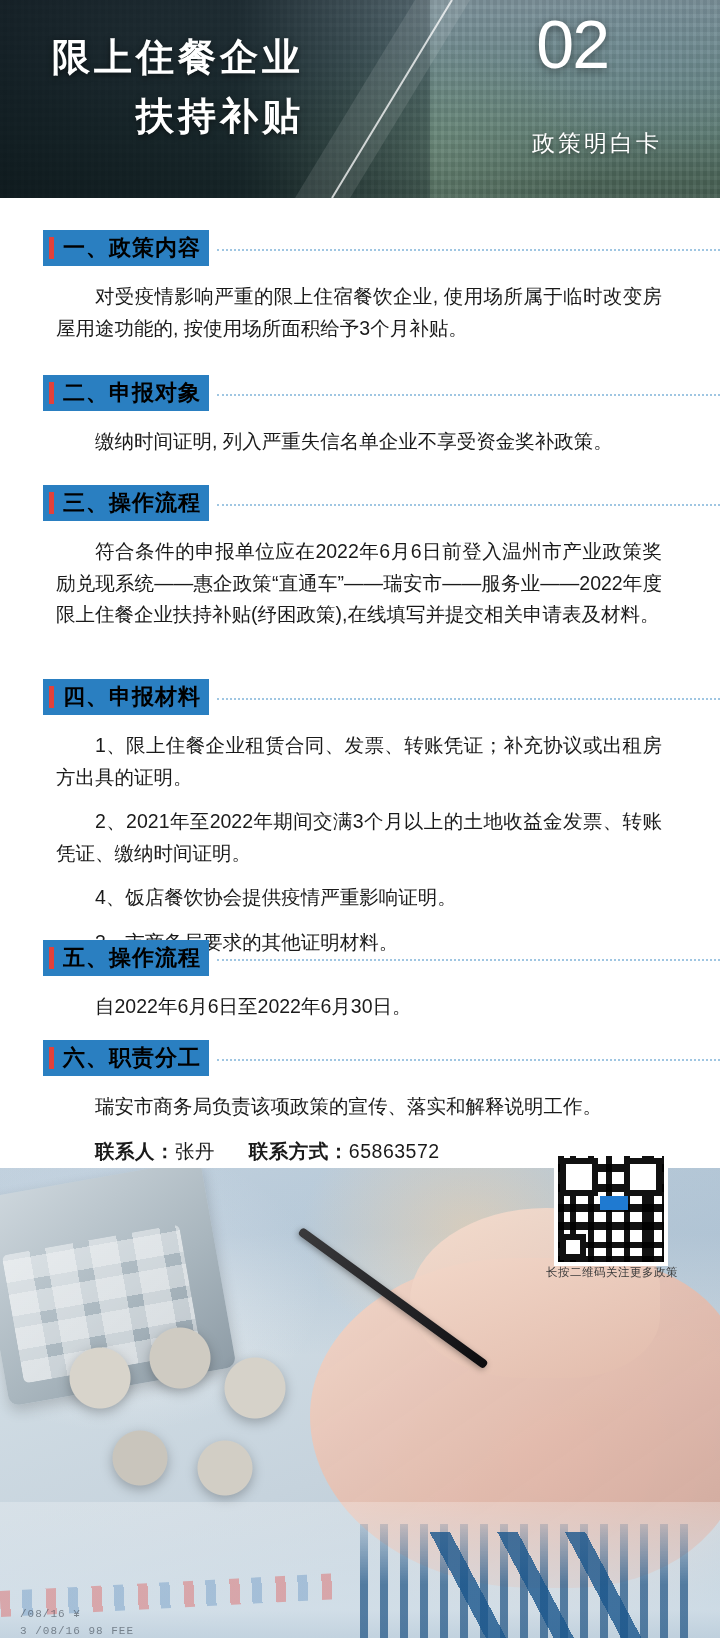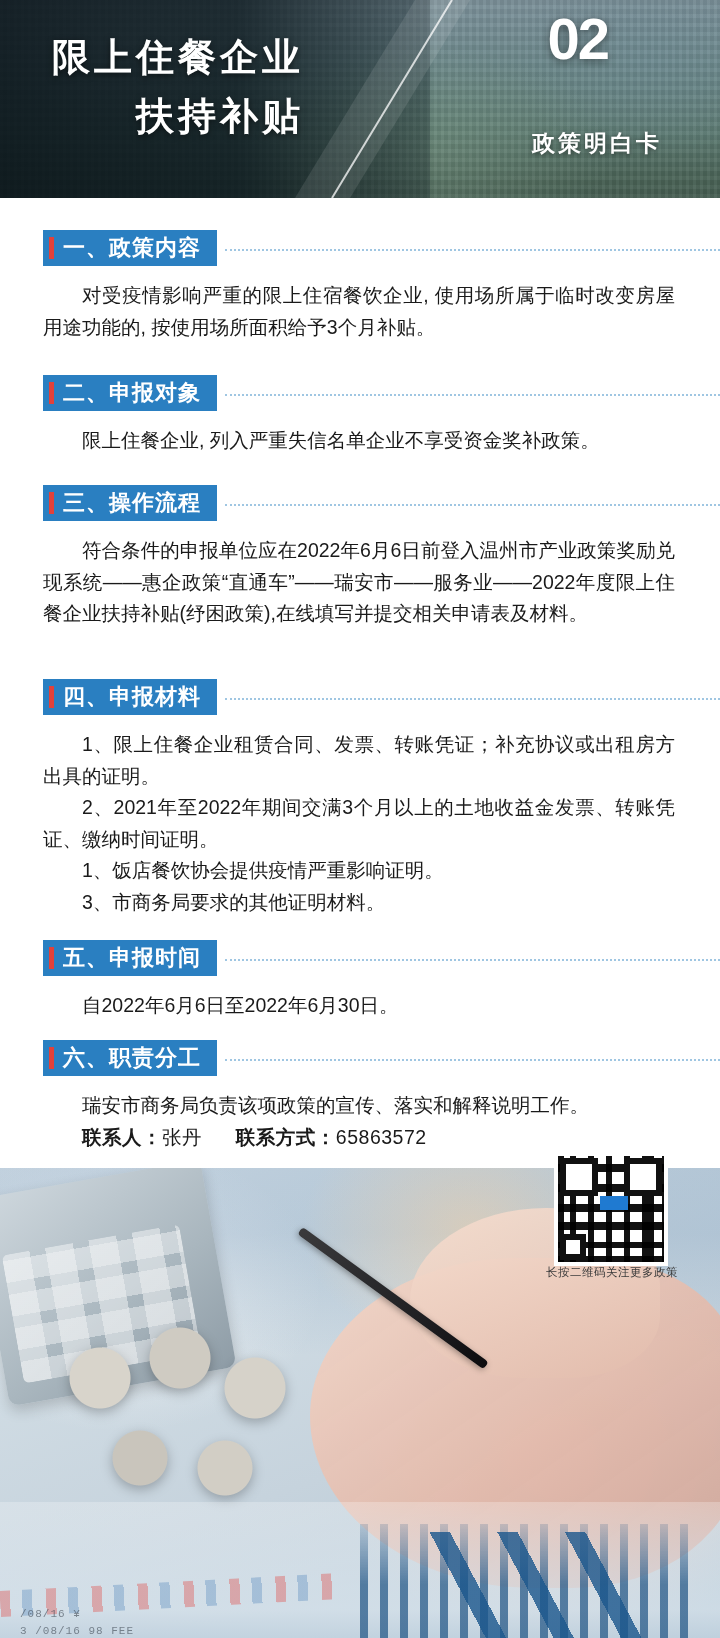--- a/index.html
+++ b/index.html
@@ -79,32 +79,32 @@
     letter-spacing: 4px;
     line-height: 1.55;
     text-shadow: 0 2px 6px rgba(0,0,0,.55);
     font-family: "Liberation Sans", "DejaVu Sans", sans-serif;
   }
   .header-title .line2 { display: block; text-align: right; }
   .header-number {
     position: absolute;
     right: 112px; top: 10px;
     color: #ffffff;
-    font-size: 58px;
-    font-weight: bold;
+    font-size: 68px;
+    font-weight: normal;
     letter-spacing: -2px;
     line-height: 1;
     text-shadow: 0 2px 8px rgba(0,0,0,.45);
   }
   .header-sub {
     position: absolute;
     right: 58px; top: 128px;
     color: #ffffff;
     font-size: 23px;
-    font-weight: bold;
+    font-weight: normal;
     letter-spacing: 3px;
     text-shadow: 0 1px 5px rgba(0,0,0,.5);
   }
   .header-divider {
     position: absolute;
     left: 0; top: 0;
     width: 720px; height: 198px;
     pointer-events: none;
   }
 
@@ -123,25 +123,25 @@
   .sec-head {
     position: relative;
     height: 40px;
     margin-left: 43px;
     display: flex;
     align-items: center;
   }
   .sec-tag {
     position: relative;
     background: #2a7fc1;
-    color: #ffffff;
+    color: #000000;
     font-size: 22px;
     font-weight: bold;
     letter-spacing: 1px;
-    padding: 7px 16px 7px 20px;
+    padding: 7px 8px 7px 20px;
     line-height: 1;
     display: inline-block;
     z-index: 2;
   }
   .sec-tag::before {
     content: "";
     position: absolute;
     left: 6px; top: 7px;
     width: 5px; height: 22px;
     background: #e2413a;
@@ -157,21 +157,21 @@
 
   .sec-body {
     margin: 12px 43px 0 43px;
     width: 632px;
     font-size: 19.5px;
     line-height: 1.62;
     color: #1a1a1a;
     font-family: "Liberation Sans", "DejaVu Sans", sans-serif;
     text-align: justify;
   }
-  .sec-body p { margin: 0; text-indent: 2em; }
+  .sec-body p { margin: 13px; text-indent: 2em; }
   .sec-body p.listline { text-indent: 2em; }
 
   .contact-line {
     margin-top: 4px;
     text-indent: 0;
     font-weight: bold;
     letter-spacing: .5px;
   }
   .contact-line .val { font-weight: normal; }
 
@@ -391,21 +391,21 @@
         <p>对受疫情影响严重的限上住宿餐饮企业, 使用场所属于临时改变房屋用途功能的, 按使用场所面积给予3个月补贴。</p>
       </div>
     </div>
 
     <div class="section" style="top:175px;">
       <div class="sec-head">
         <span class="sec-tag">二、申报对象</span>
         <span class="sec-dots"></span>
       </div>
       <div class="sec-body">
-        <p>限上住餐企业, 列入严重失信名单企业不享受资金奖补政策。</p>
+        <p>缴纳时间证明, 列入严重失信名单企业不享受资金奖补政策。</p>
       </div>
     </div>
 
     <div class="section" style="top:285px;">
       <div class="sec-head">
         <span class="sec-tag">三、操作流程</span>
         <span class="sec-dots"></span>
       </div>
       <div class="sec-body">
         <p>符合条件的申报单位应在2022年6月6日前登入温州市产业政策奖励兑现系统——惠企政策“直通车”——瑞安市——服务业——2022年度限上住餐企业扶持补贴(纾困政策),在线填写并提交相关申请表及材料。</p>
@@ -413,28 +413,28 @@
     </div>
 
     <div class="section" style="top:479px;">
       <div class="sec-head">
         <span class="sec-tag">四、申报材料</span>
         <span class="sec-dots"></span>
       </div>
       <div class="sec-body">
         <p class="listline">1、限上住餐企业租赁合同、发票、转账凭证；补充协议或出租房方出具的证明。</p>
         <p class="listline">2、2021年至2022年期间交满3个月以上的土地收益金发票、转账凭证、缴纳时间证明。</p>
-        <p class="listline">1、饭店餐饮协会提供疫情严重影响证明。</p>
+        <p class="listline">4、饭店餐饮协会提供疫情严重影响证明。</p>
         <p class="listline">3、市商务局要求的其他证明材料。</p>
       </div>
     </div>
 
     <div class="section" style="top:740px;">
       <div class="sec-head">
-        <span class="sec-tag">五、申报时间</span>
+        <span class="sec-tag">五、操作流程</span>
         <span class="sec-dots"></span>
       </div>
       <div class="sec-body">
         <p>自2022年6月6日至2022年6月30日。</p>
       </div>
     </div>
 
     <div class="section" style="top:840px;">
       <div class="sec-head">
         <span class="sec-tag">六、职责分工</span>

